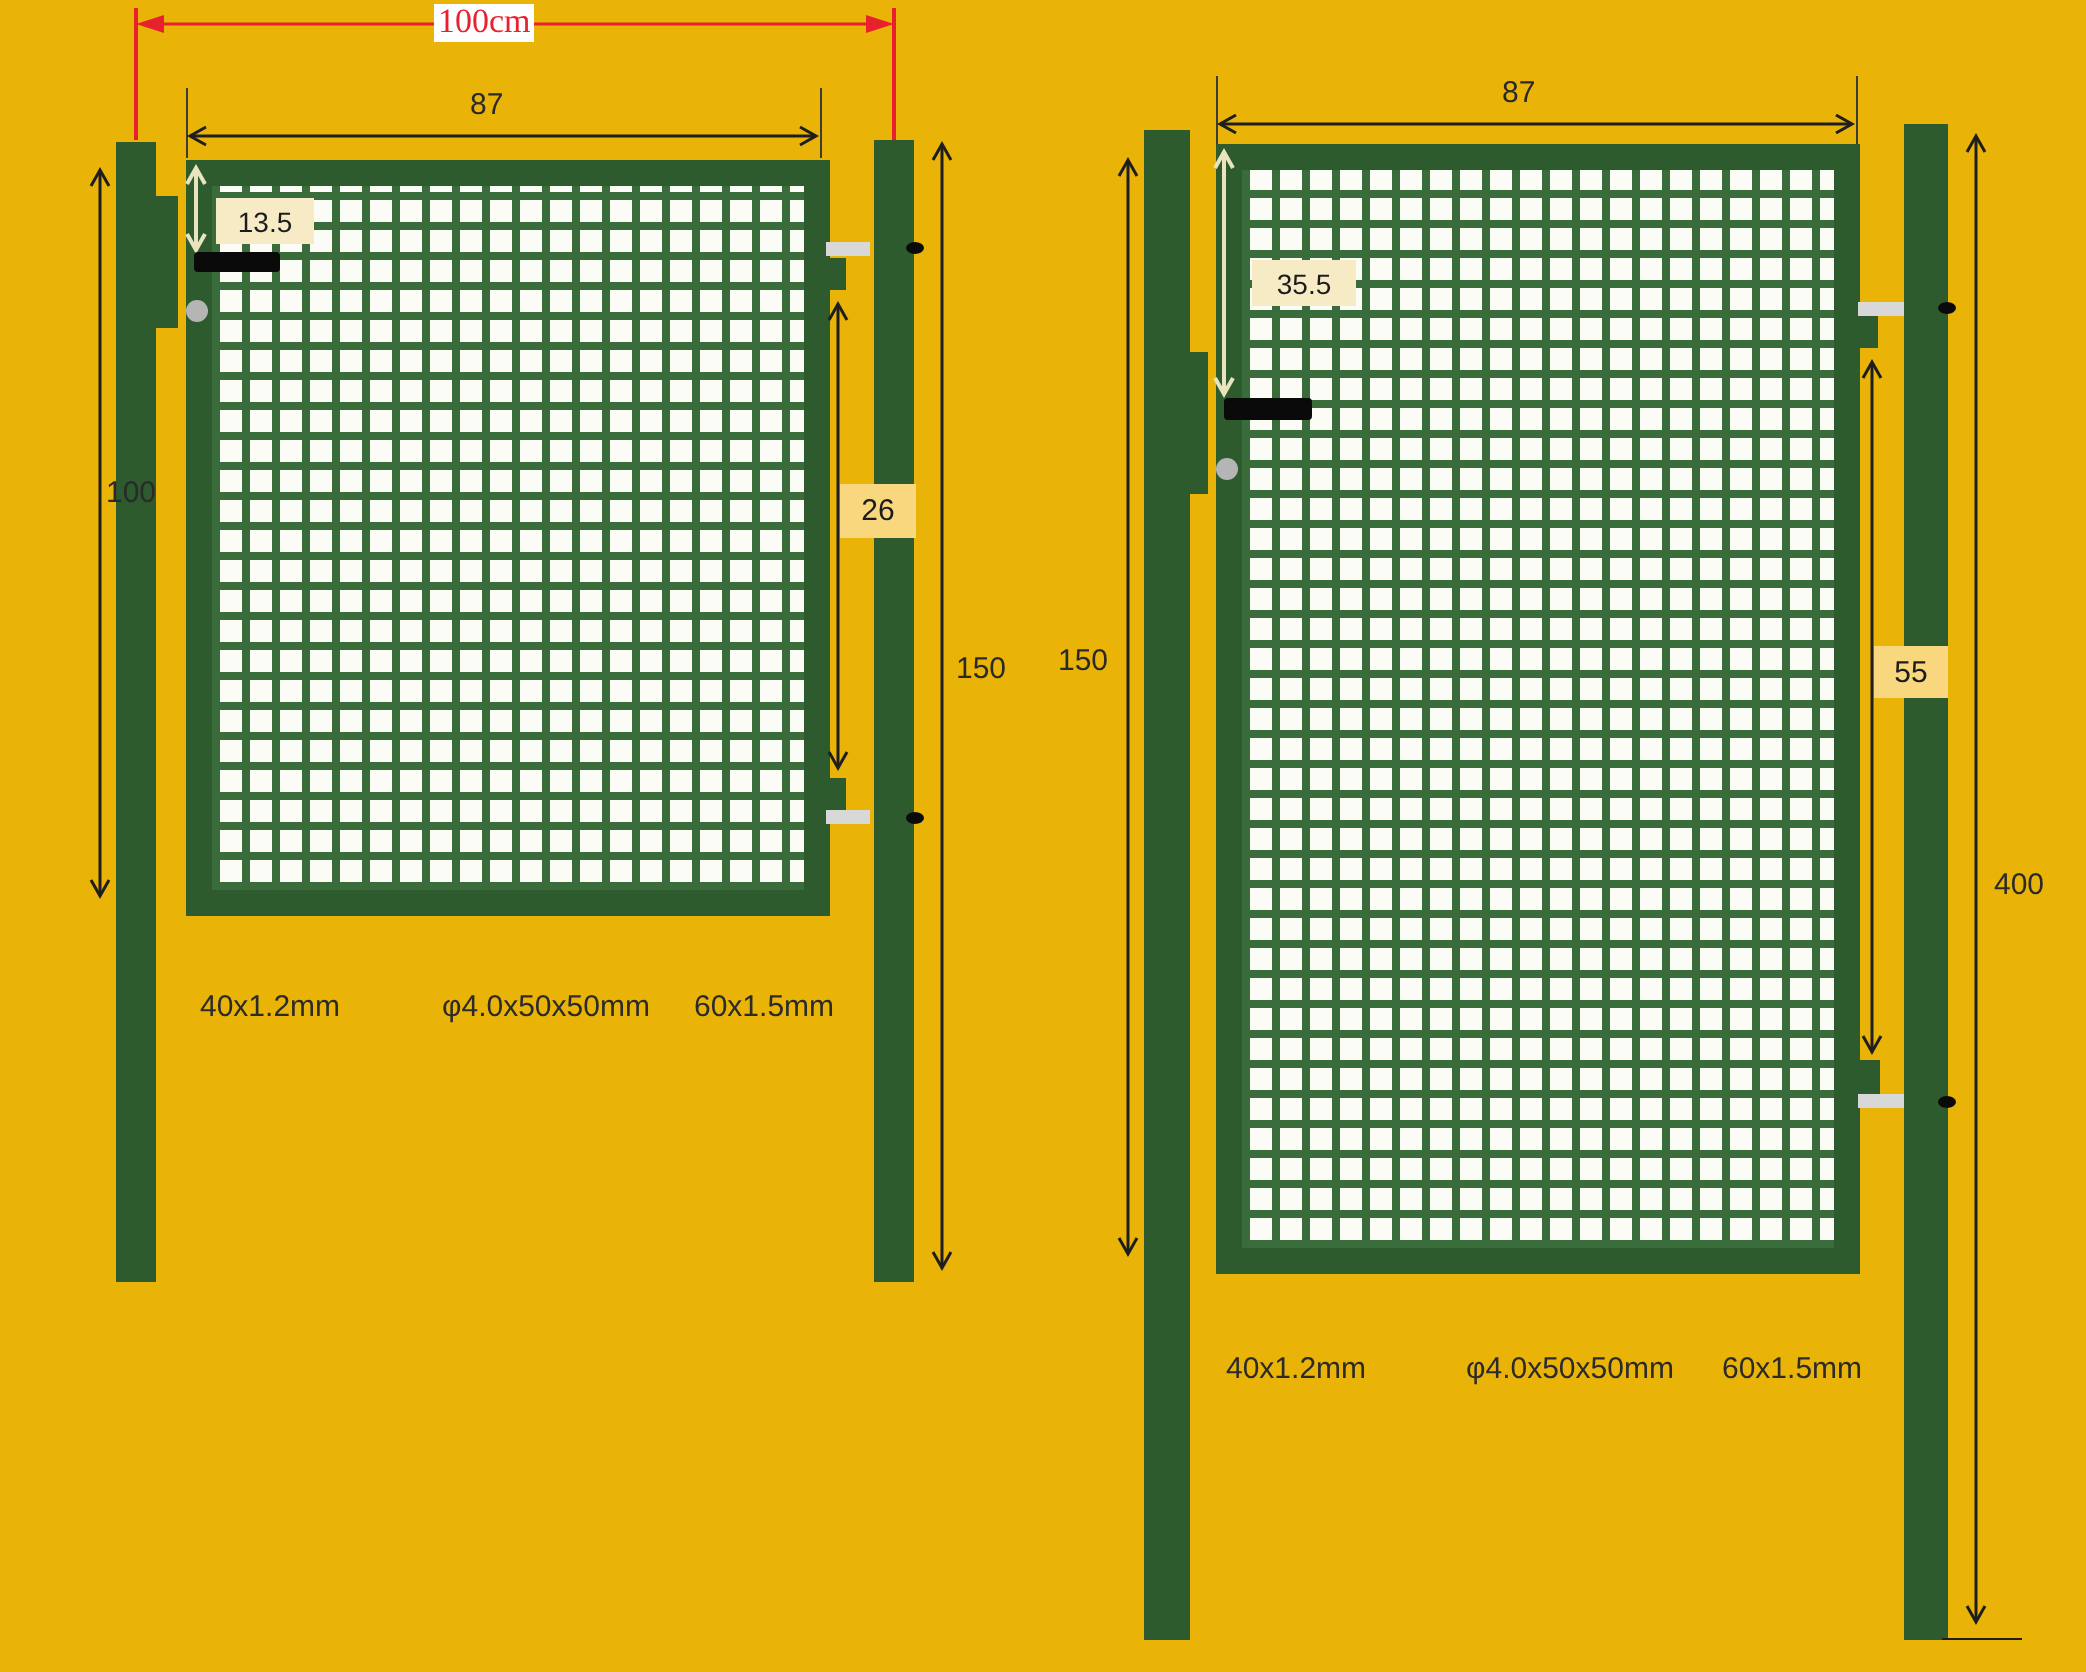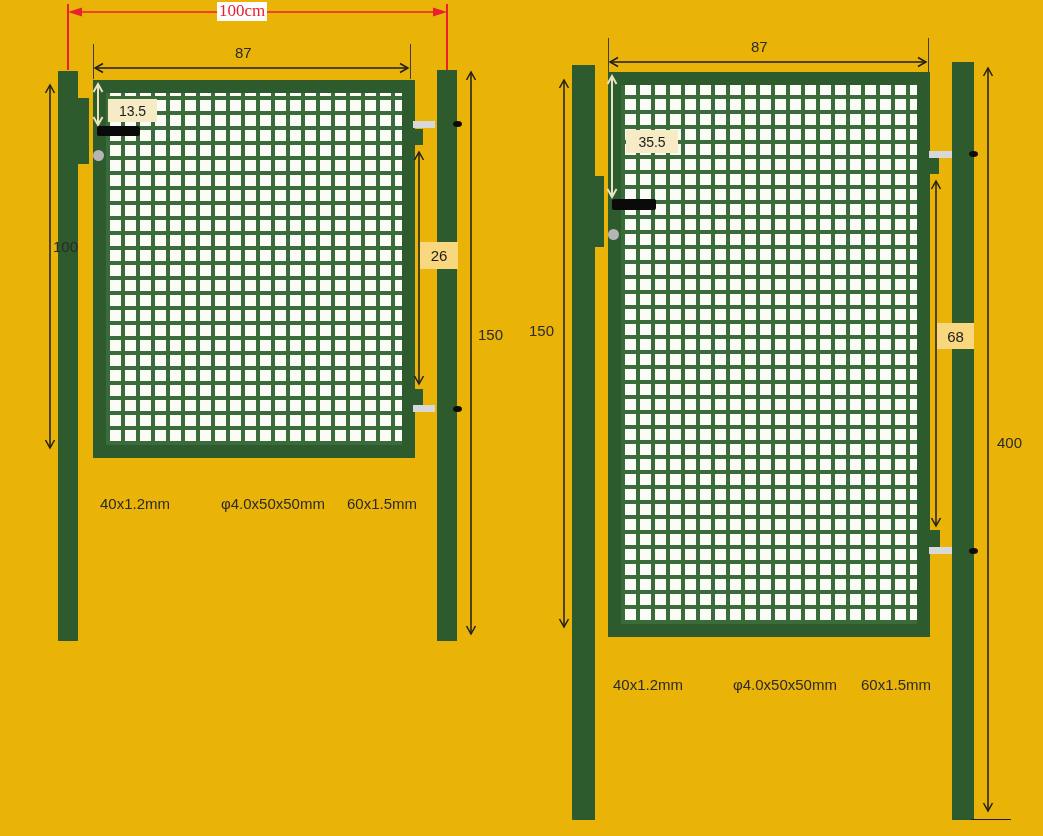--- a/index.html
+++ b/index.html
@@ -154,21 +154,21 @@
   <div class="tab" style="left:928px;top:530px;width:12px;height:17px;"></div>
   <div class="hingebar" style="left:929px;top:547px;width:23px;height:7px;"></div>
   <div class="postdot" style="left:969px;top:548px;"></div>
 
   <svg class="arr" style="left:930px;top:179px" width="12" height="349">
     <line x1="6" y1="3" x2="6" y2="346"></line>
     <polyline points="1.5,10 6,2 10.5,10"></polyline>
     <polyline points="1.5,339 6,347 10.5,339"></polyline>
   </svg>
   <div class="tag gold" style="left:937px;top:323px;width:37px;height:26px;">
-    <span>68</span>
+    <span>55</span>
   </div>
 
   <svg class="arr" style="left:558px;top:78px" width="12" height="551">
     <line x1="6" y1="3" x2="6" y2="548"></line>
     <polyline points="1.5,10 6,2 10.5,10"></polyline>
     <polyline points="1.5,541 6,549 10.5,541"></polyline>
   </svg>
   <span class="dimnum" style="left:529px;top:322px;">150</span>
 
   <svg class="arr" style="left:982px;top:66px" width="12" height="747">

